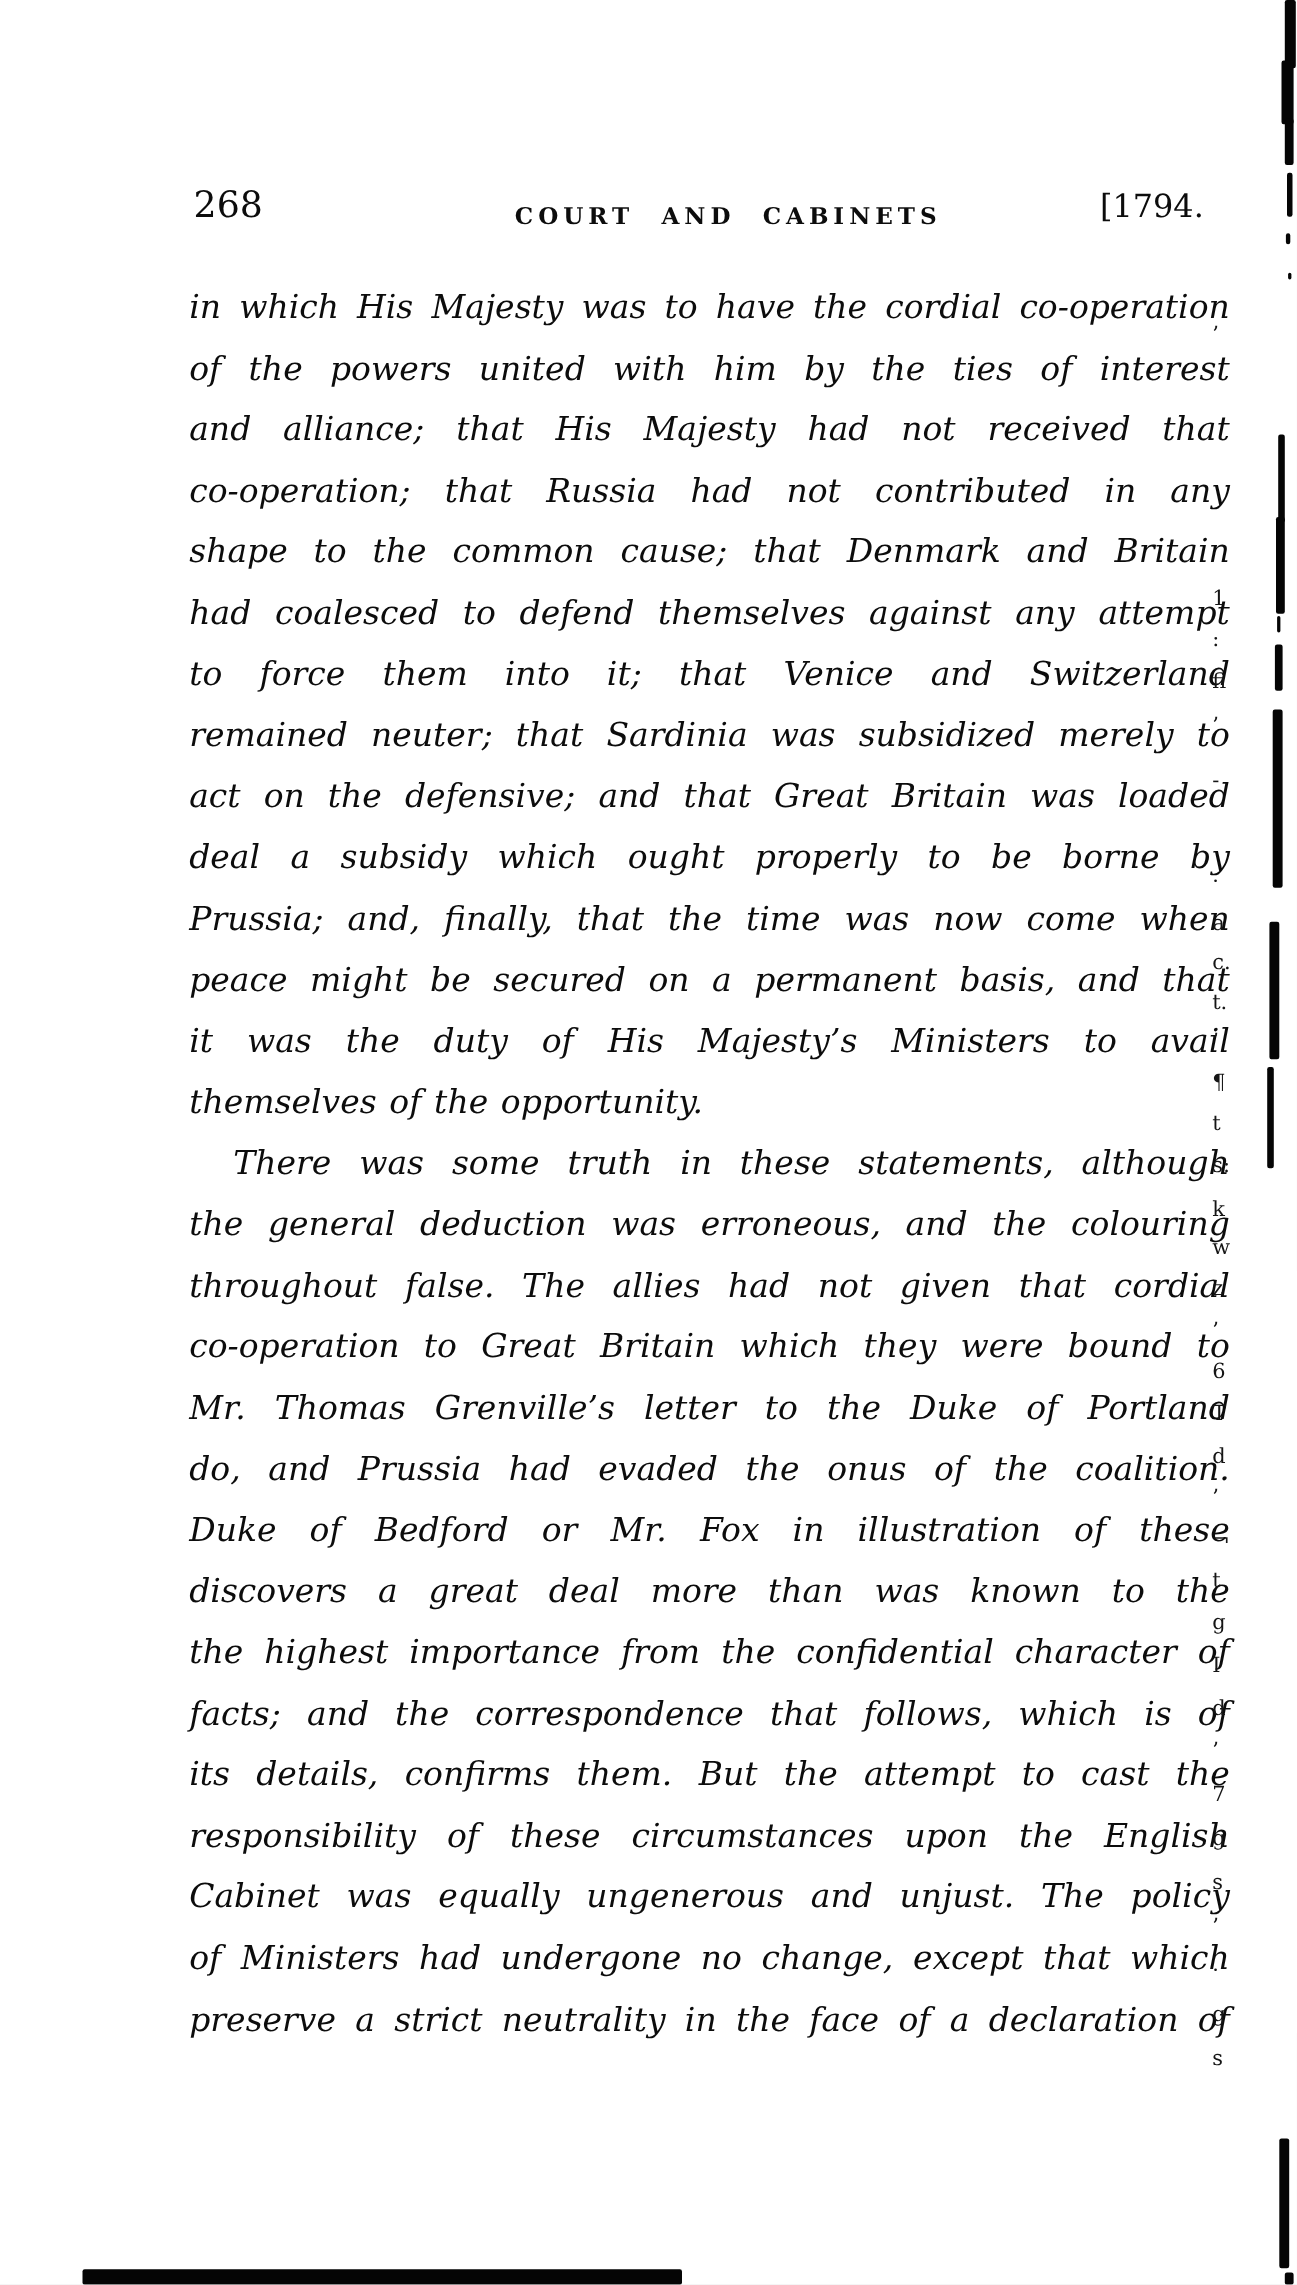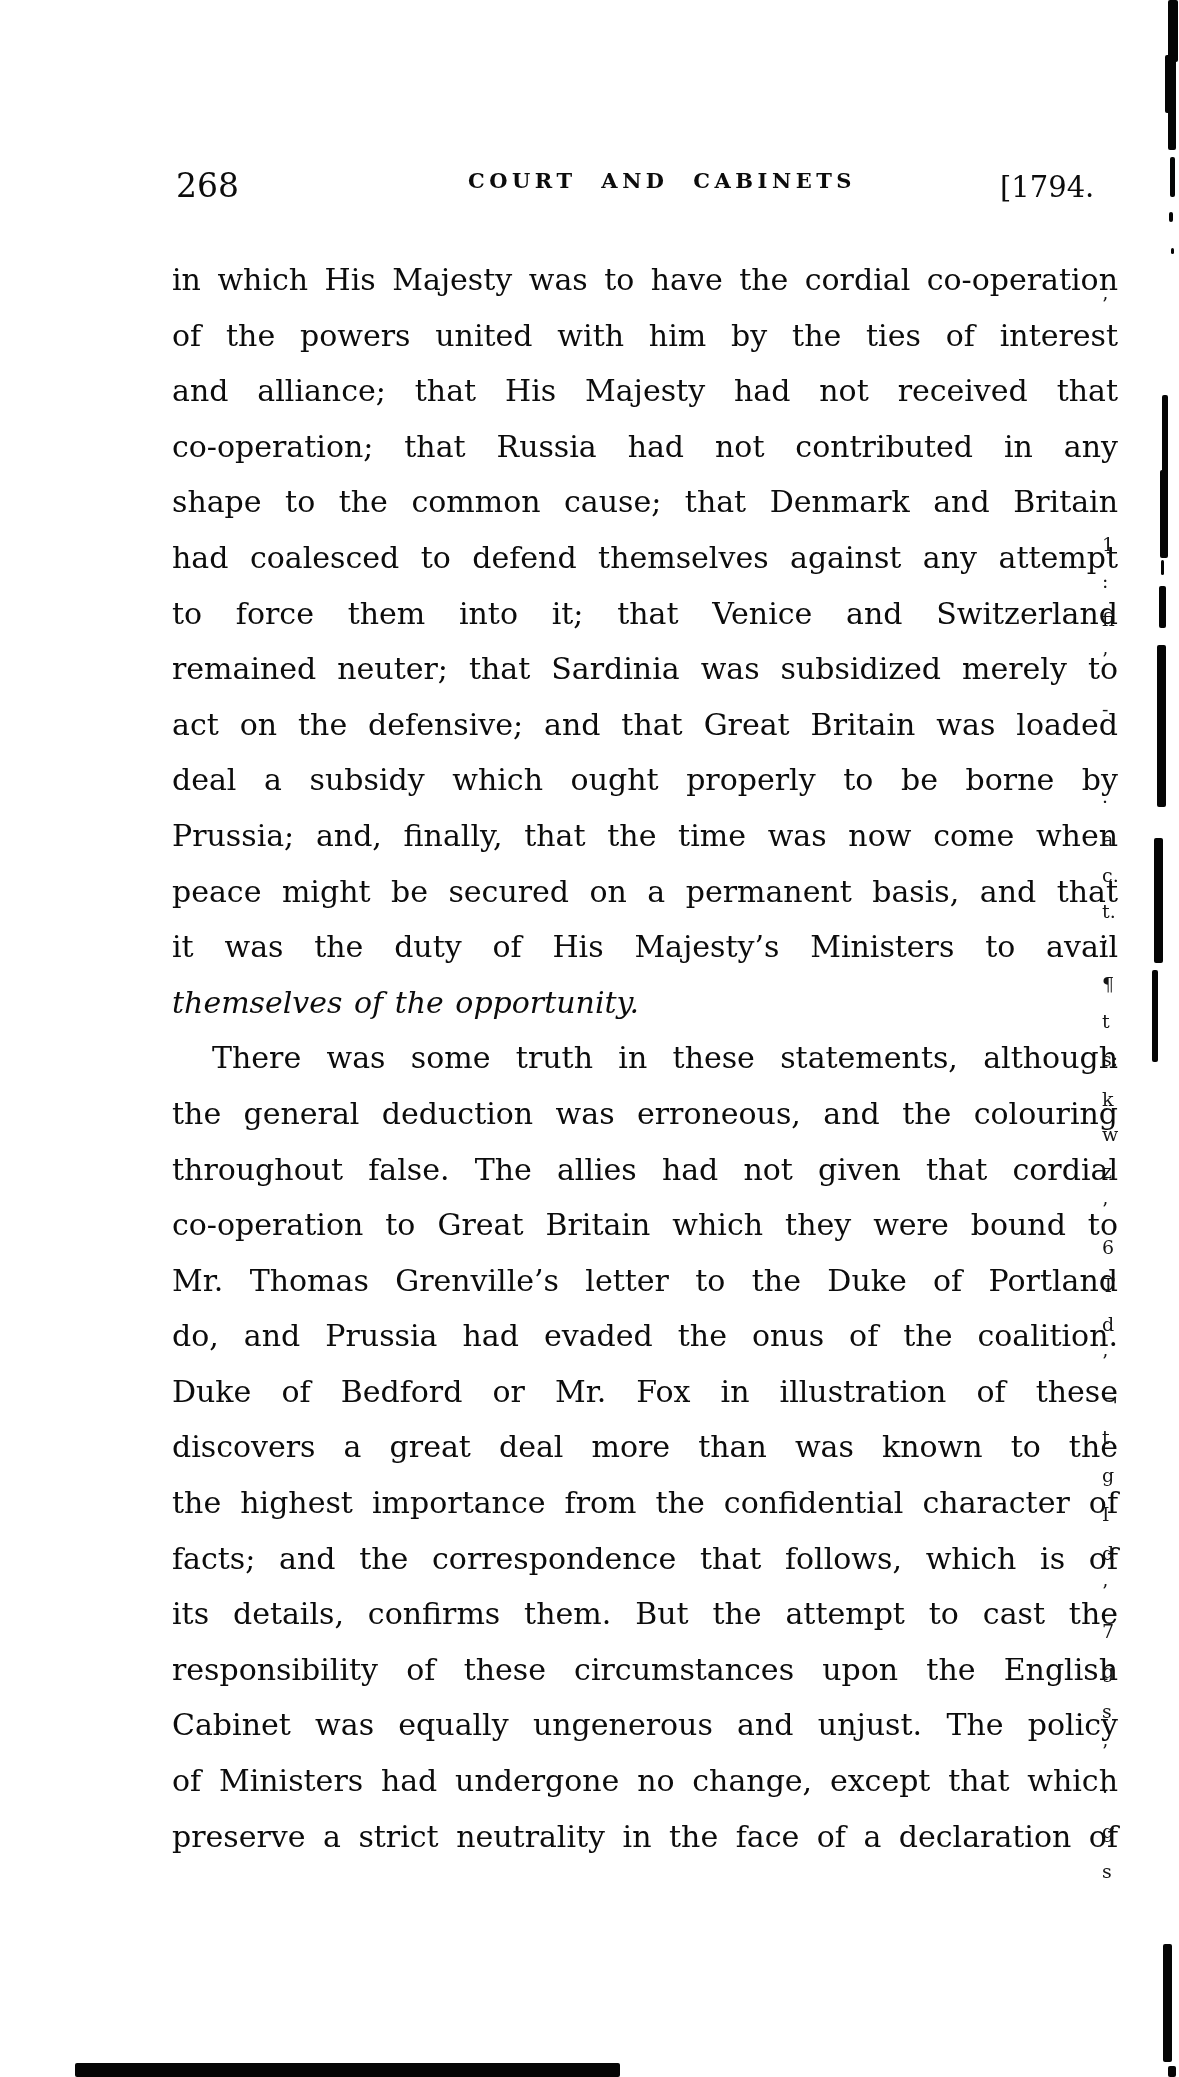--- a/index.html
+++ b/index.html
@@ -8,35 +8,36 @@
     width:1179px;height:2077px;
     background:#ffffff;
     overflow:hidden;
     font-family:"DejaVu Serif","Liberation Serif",serif;
     color:#0c0c0c;
     margin:0 auto;
     padding-left:38px;
   }
   .hdr{position:absolute;white-space:nowrap;}
   #page-number{left:176px;top:166px;font-size:33px;}
-  #running-title{left:468px;top:168px;font-size:21px;letter-spacing:4.5px;word-spacing:13px;font-weight:bold;}
+  #running-title{left:468px;top:184px;font-size:21px;letter-spacing:4.5px;word-spacing:13px;font-weight:bold;}
   #year-marker{left:1000px;top:170px;font-size:29px;}
   #text-block{
     position:absolute;left:172px;top:252px;width:946px;
   }
   .tline{
     display:block;
     font-size:30px;
     line-height:55.6px;
     height:55.6px;
     text-align:justify;
     -moz-text-align-last:justify;
     text-align-last:justify;
     white-space:nowrap;
     word-spacing:2px;
+    font-style:italic;
   }
   .tline.short{text-align-last:left;-moz-text-align-last:left;}
   .tline.italic{font-style:italic;}
   .tline.indent{text-indent:40px;}
   .seg{position:absolute;background:#050505;border-radius:2px;}
   .edge-glyph{
     position:absolute;left:1102px;width:80px;
     font-size:19px;line-height:19px;color:#151515;
     font-family:"DejaVu Serif","Liberation Serif",serif;
   }

